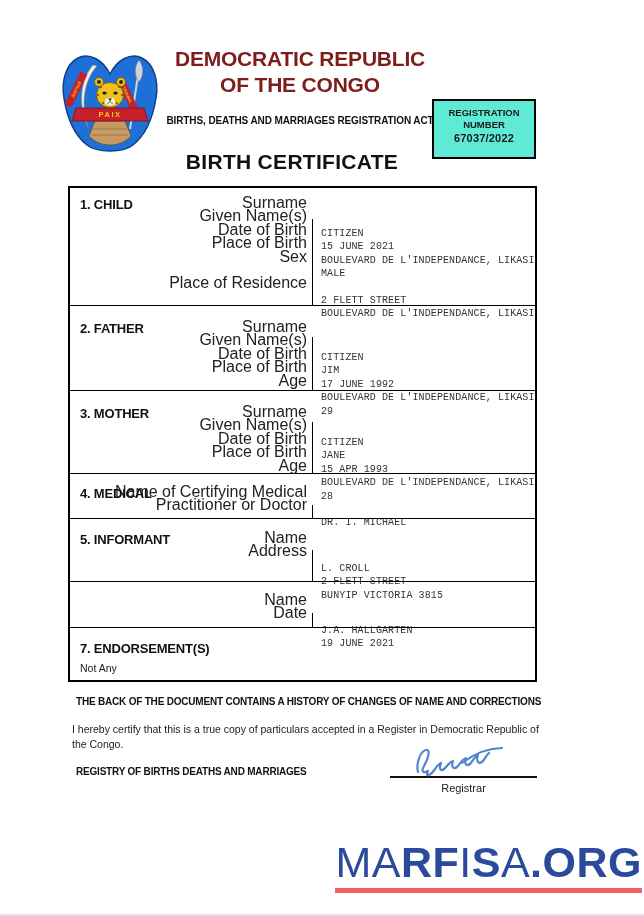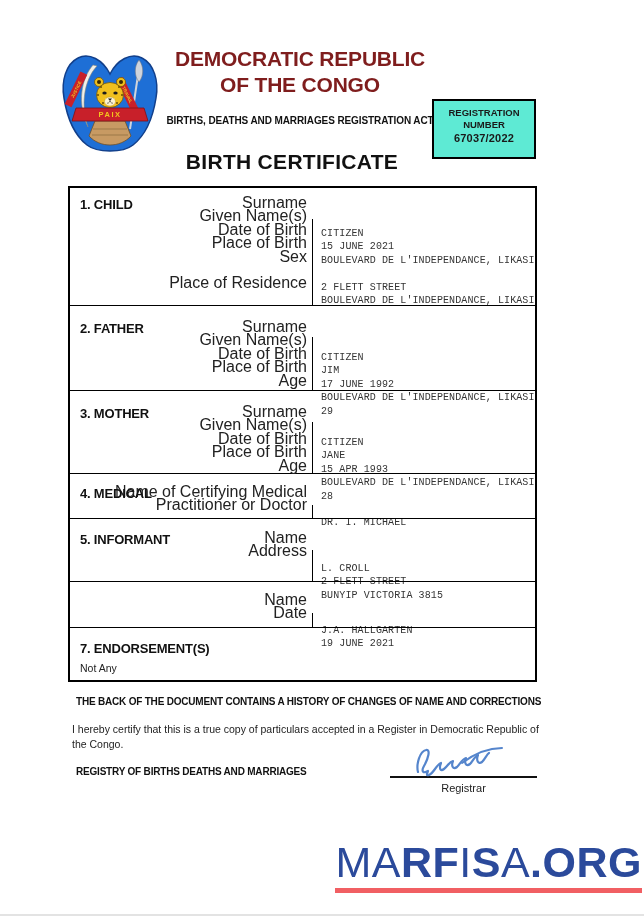--- a/index.html
+++ b/index.html
@@ -118,20 +118,21 @@
           <div class="lbl">Sex</div>
           <div class="lbl"></div>
           <div class="lbl">Place of Residence</div>
         </div>
       </div>
       <div class="cell-right">
         <div class="vals">
           <div class="val">CITIZEN</div>
           <div class="val">15 JUNE 2021</div>
           <div class="val">BOULEVARD DE L'INDEPENDANCE, LIKASI</div>
+          <div class="val">MALE</div>
           <div class="val"></div>
           <div class="val">2 FLETT STREET</div>
           <div class="val">BOULEVARD DE L'INDEPENDANCE, LIKASI</div>
         </div>
       </div>
     </div>
 
     <div class="row r2 pt14">
       <div class="cell-left">
         <div class="sec-title">2. FATHER</div>

